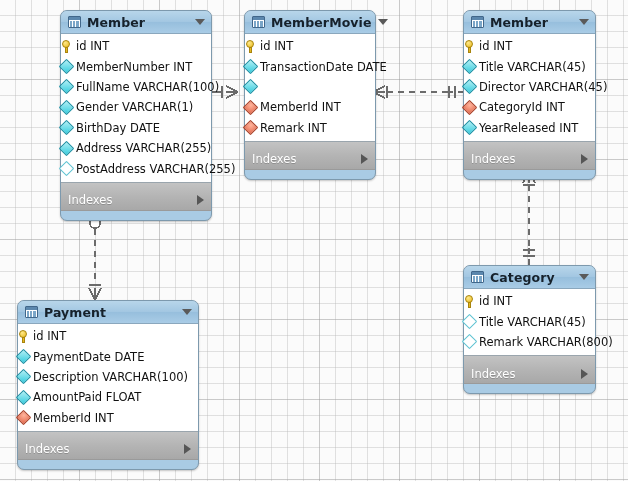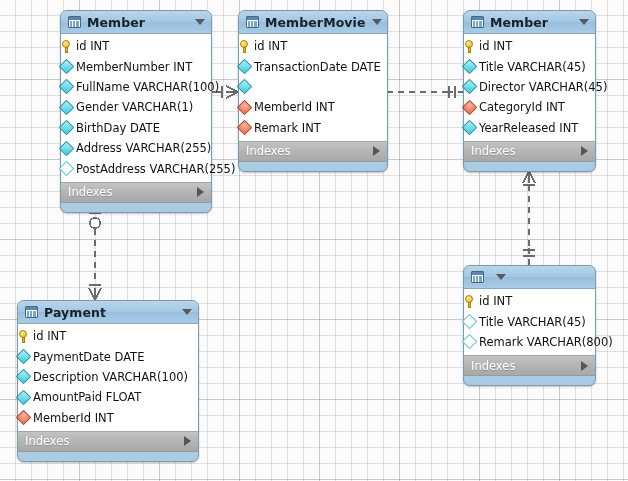--- a/index.html
+++ b/index.html
@@ -84,21 +84,21 @@
   }
   .gdia{
     width:11px;height:11px;flex:0 0 auto;margin-right:3px;
     transform:rotate(45deg);box-sizing:border-box;border-radius:1px;
   }
   .gdia.nn{background:linear-gradient(135deg,#b2f0f6,#36ccdd);border:1px solid #1b8fa3;}
   .gdia.null{background:#ffffff;border:1px solid #5fc3d2;}
   .gdia.fk{background:radial-gradient(circle at 35% 30%,#ffb49c,#e2664a);border:1px solid #a83f26;}
 
   .tbl-foot{
-    display:flex;align-items:center;height:19px;padding:0 7px 0 7px;
+    display:flex;align-items:center;height:19px;padding:8px 7px 0 7px;
     background:linear-gradient(to bottom,#c3c3c3 0%,#b4b4b4 50%,#a8a8a8 100%);
     border-bottom:1px solid #9a9a9a;
   }
   .tbl-foot .ftext{
     flex:1 1 auto;font-size:11.5px;color:#ffffff;font-weight:normal;white-space:nowrap;
     text-shadow:0 1px 0 rgba(0,0,0,.18);
   }
   .tri-right{
     width:0;height:0;flex:0 0 auto;
     border-top:5px solid transparent;border-bottom:5px solid transparent;
@@ -193,21 +193,21 @@
           <div class="col">
             <span class="gdia null"></span>
             <span class="lbl">PostAddress VARCHAR(255)</span>
           </div>
         </div>
         <div class="tbl-foot">
           <span class="ftext">Indexes</span>
           <span class="tri-right"></span>
         </div>
       </div>
-      <div class="tbl" style="left: 238px; top: 10px; width: 150px; border-radius: 7px;">
+      <div class="tbl" style="left: 244px; top: 10px; width: 132px; border-radius: 7px;">
         <div class="tbl-head">
           <span class="tbl-icon"></span>
           <span class="tbl-title">MemberMovie</span>
           <span class="caret"></span>
         </div>
         <div class="tbl-body">
           <div class="col">
             <span class="gkey"></span>
             <span class="lbl">id INT</span>
           </div>
@@ -294,20 +294,21 @@
           </div>
         </div>
         <div class="tbl-foot">
           <span class="ftext">Indexes</span>
           <span class="tri-right"></span>
         </div>
       </div>
       <div class="tbl" style="left: 463px; top: 265px; width: 133px;">
         <div class="tbl-head">
           <span class="tbl-icon"></span>
+          <span class="tbl-title">Category</span>
           <span class="caret"></span>
         </div>
         <div class="tbl-body">
           <div class="col">
             <span class="gkey"></span>
             <span class="lbl">id INT</span>
           </div>
           <div class="col">
             <span class="gdia null"></span>
             <span class="lbl">Title VARCHAR(45)</span>

